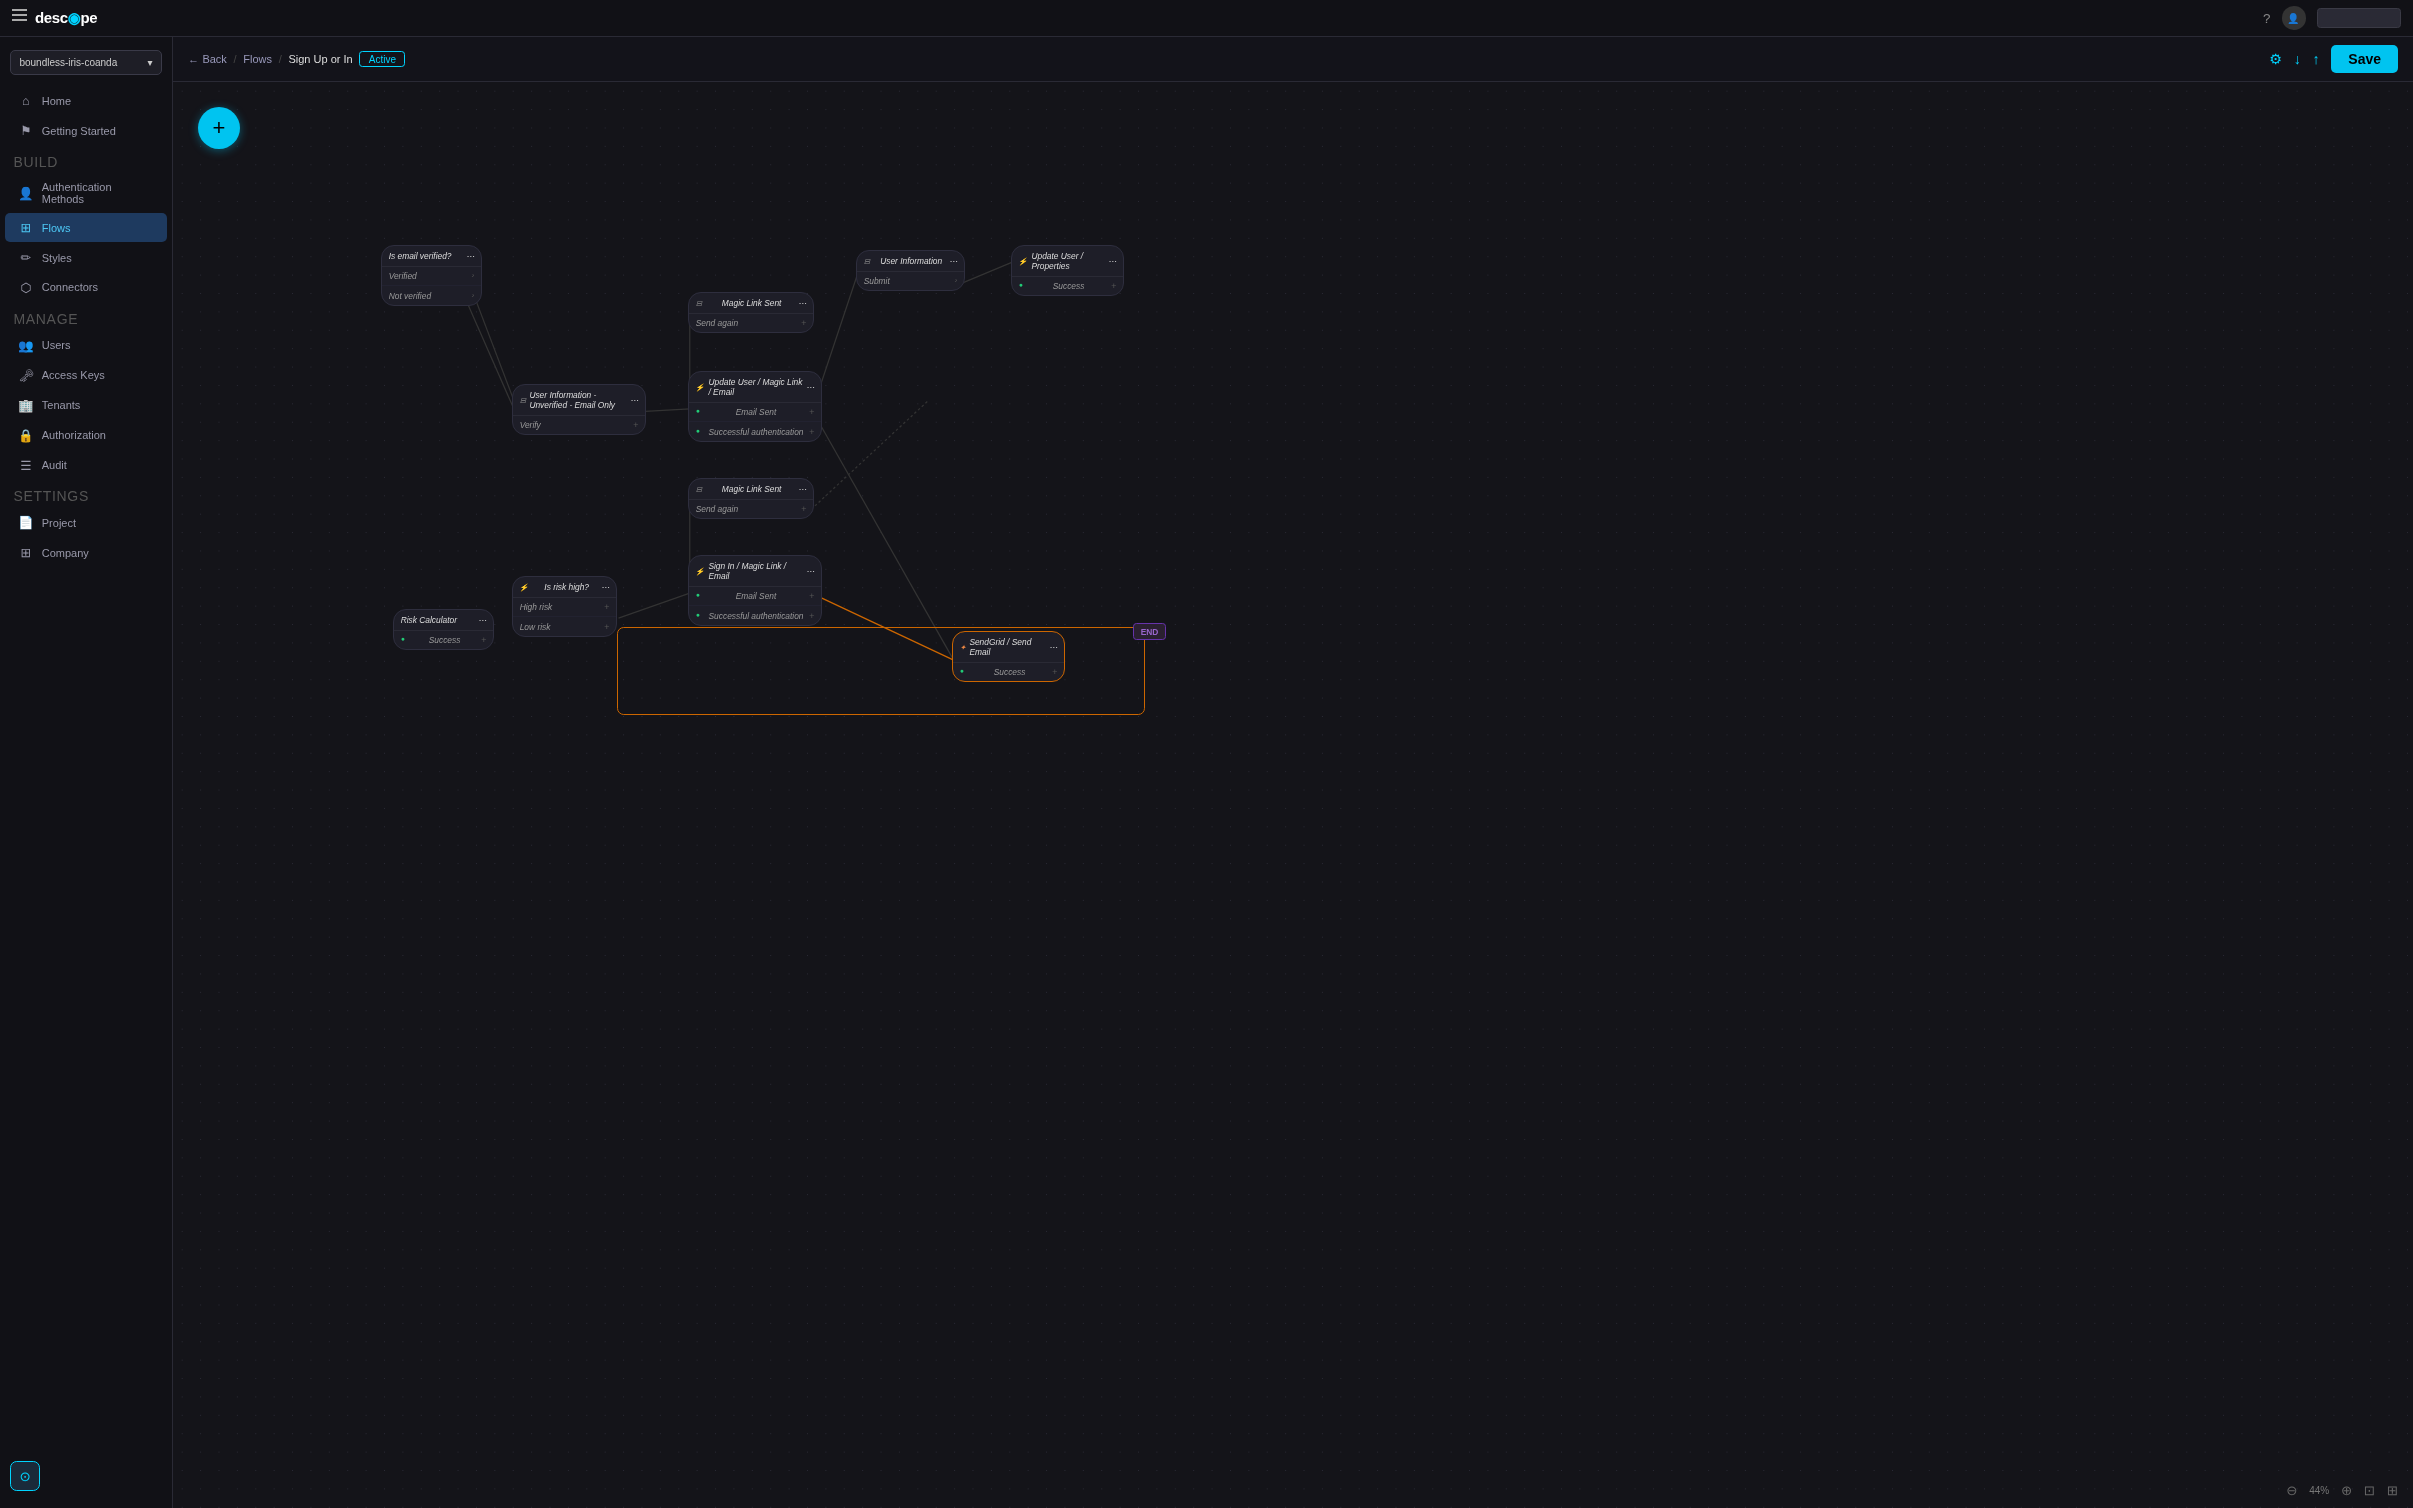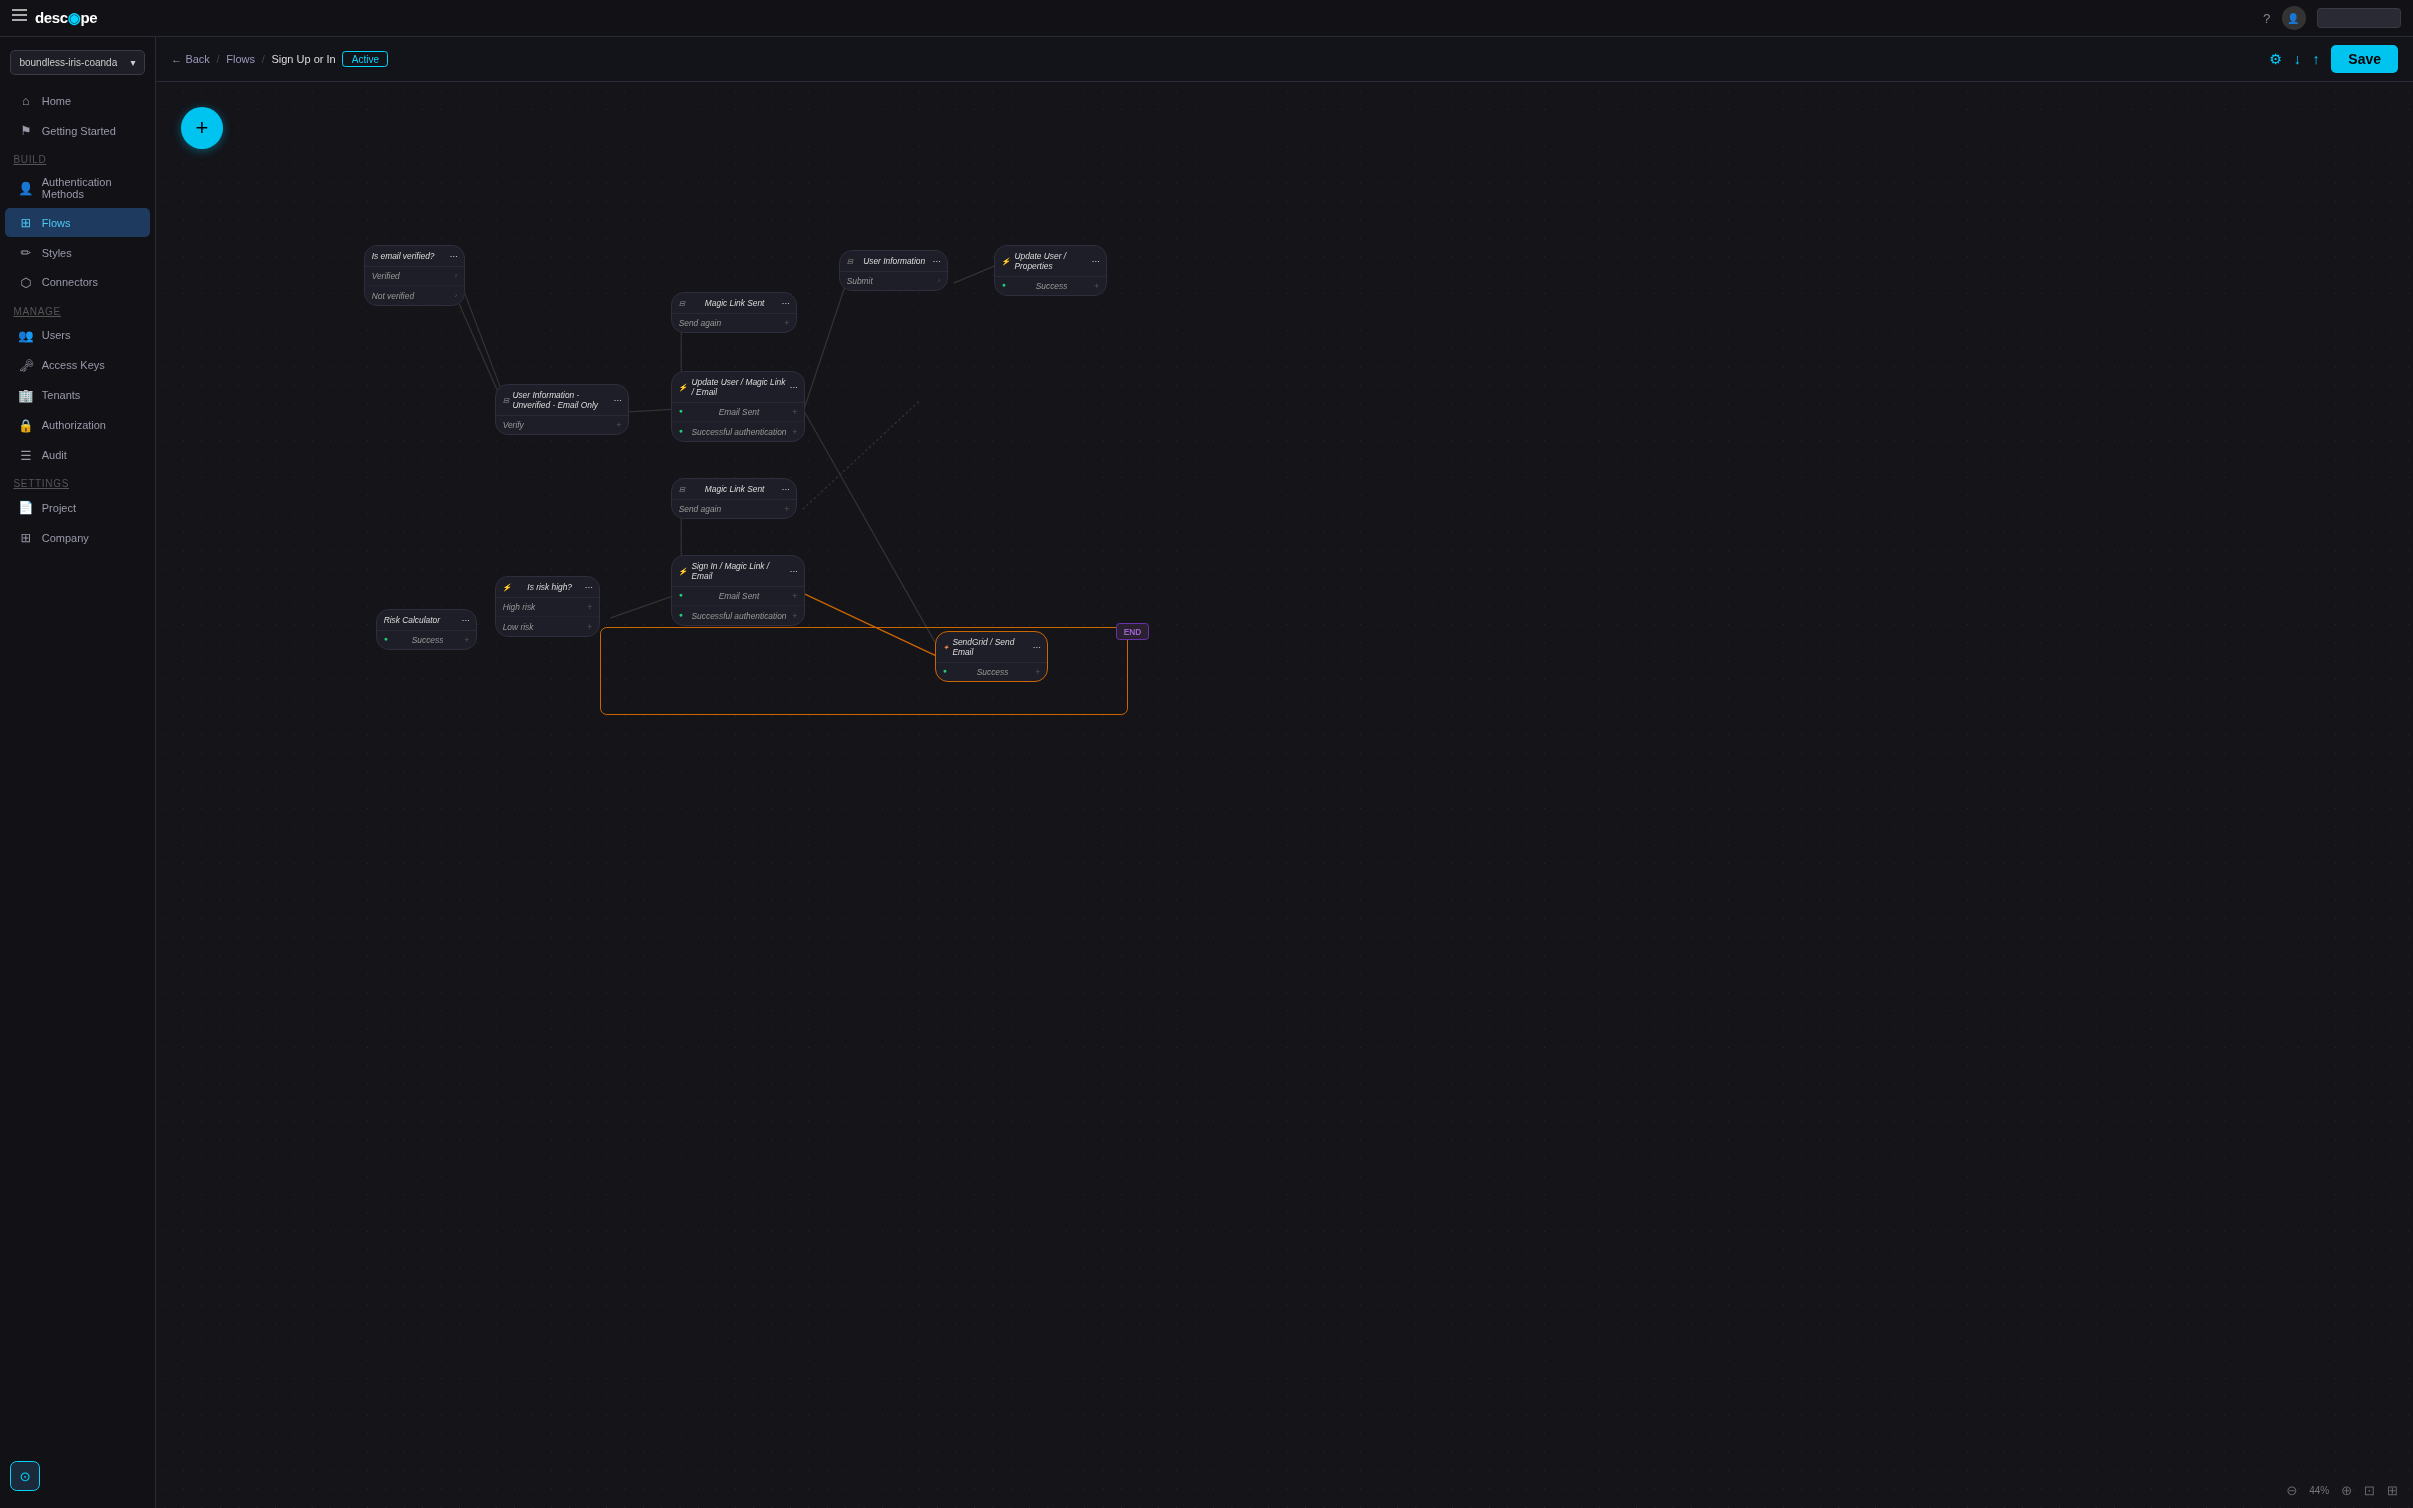--- a/index.html
+++ b/index.html
@@ -44,40 +44,40 @@
 
     
     .main-layout {
       display: flex;
       flex: 1;
       overflow: hidden;
     }
 
     
     .sidebar {
-      width: 156px;
+      width: 173px;
       background: #111116;
       border-right: 0.8px solid #2a2a35;
       display: flex;
       flex-direction: column;
       padding: 8.4px 0;
       flex-shrink: 0;
     }
     .sidebar-project-selector {
       margin: 5px 10px 11.7px;
       background: #1e1e26;
       border: 0.8px solid #3a3a48;
       border-radius: 5px;
       padding: 5.9px 8.4px;
       display: flex; align-items: center; justify-content: space-between;
       cursor: pointer; font-size: 10px; color: #ccc;
     }
     .sidebar-section-label {
-      font-size: 10px; color: #555; text-transform: uppercase;
-      letter-spacing: 0.7px; padding: 8.4px 13.4px 3.4px; text-decoration: underline;
+      font-size: 14px; color: #555; text-transform: uppercase;
+      letter-spacing: 0.7px; padding: 8.4px 13.4px 3.4px;
     }
     .sidebar-item {
       display: flex; align-items: center; gap: 8.4px;
       padding: 6.7px 13.4px; cursor: pointer; color: #9999aa;
       font-size: 11px; border-radius: 5px; margin: 0.8px 5px;
     }
     .sidebar-item.active { background: #1e3a5f; color: #4dc8f5; }
     .sidebar-item .icon { font-size: 12.6px; width: 15px; text-align: center; flex-shrink: 0; }
     .sidebar-footer { margin-top: auto; padding: 8.4px 10px; }
     .sidebar-chat-btn {

